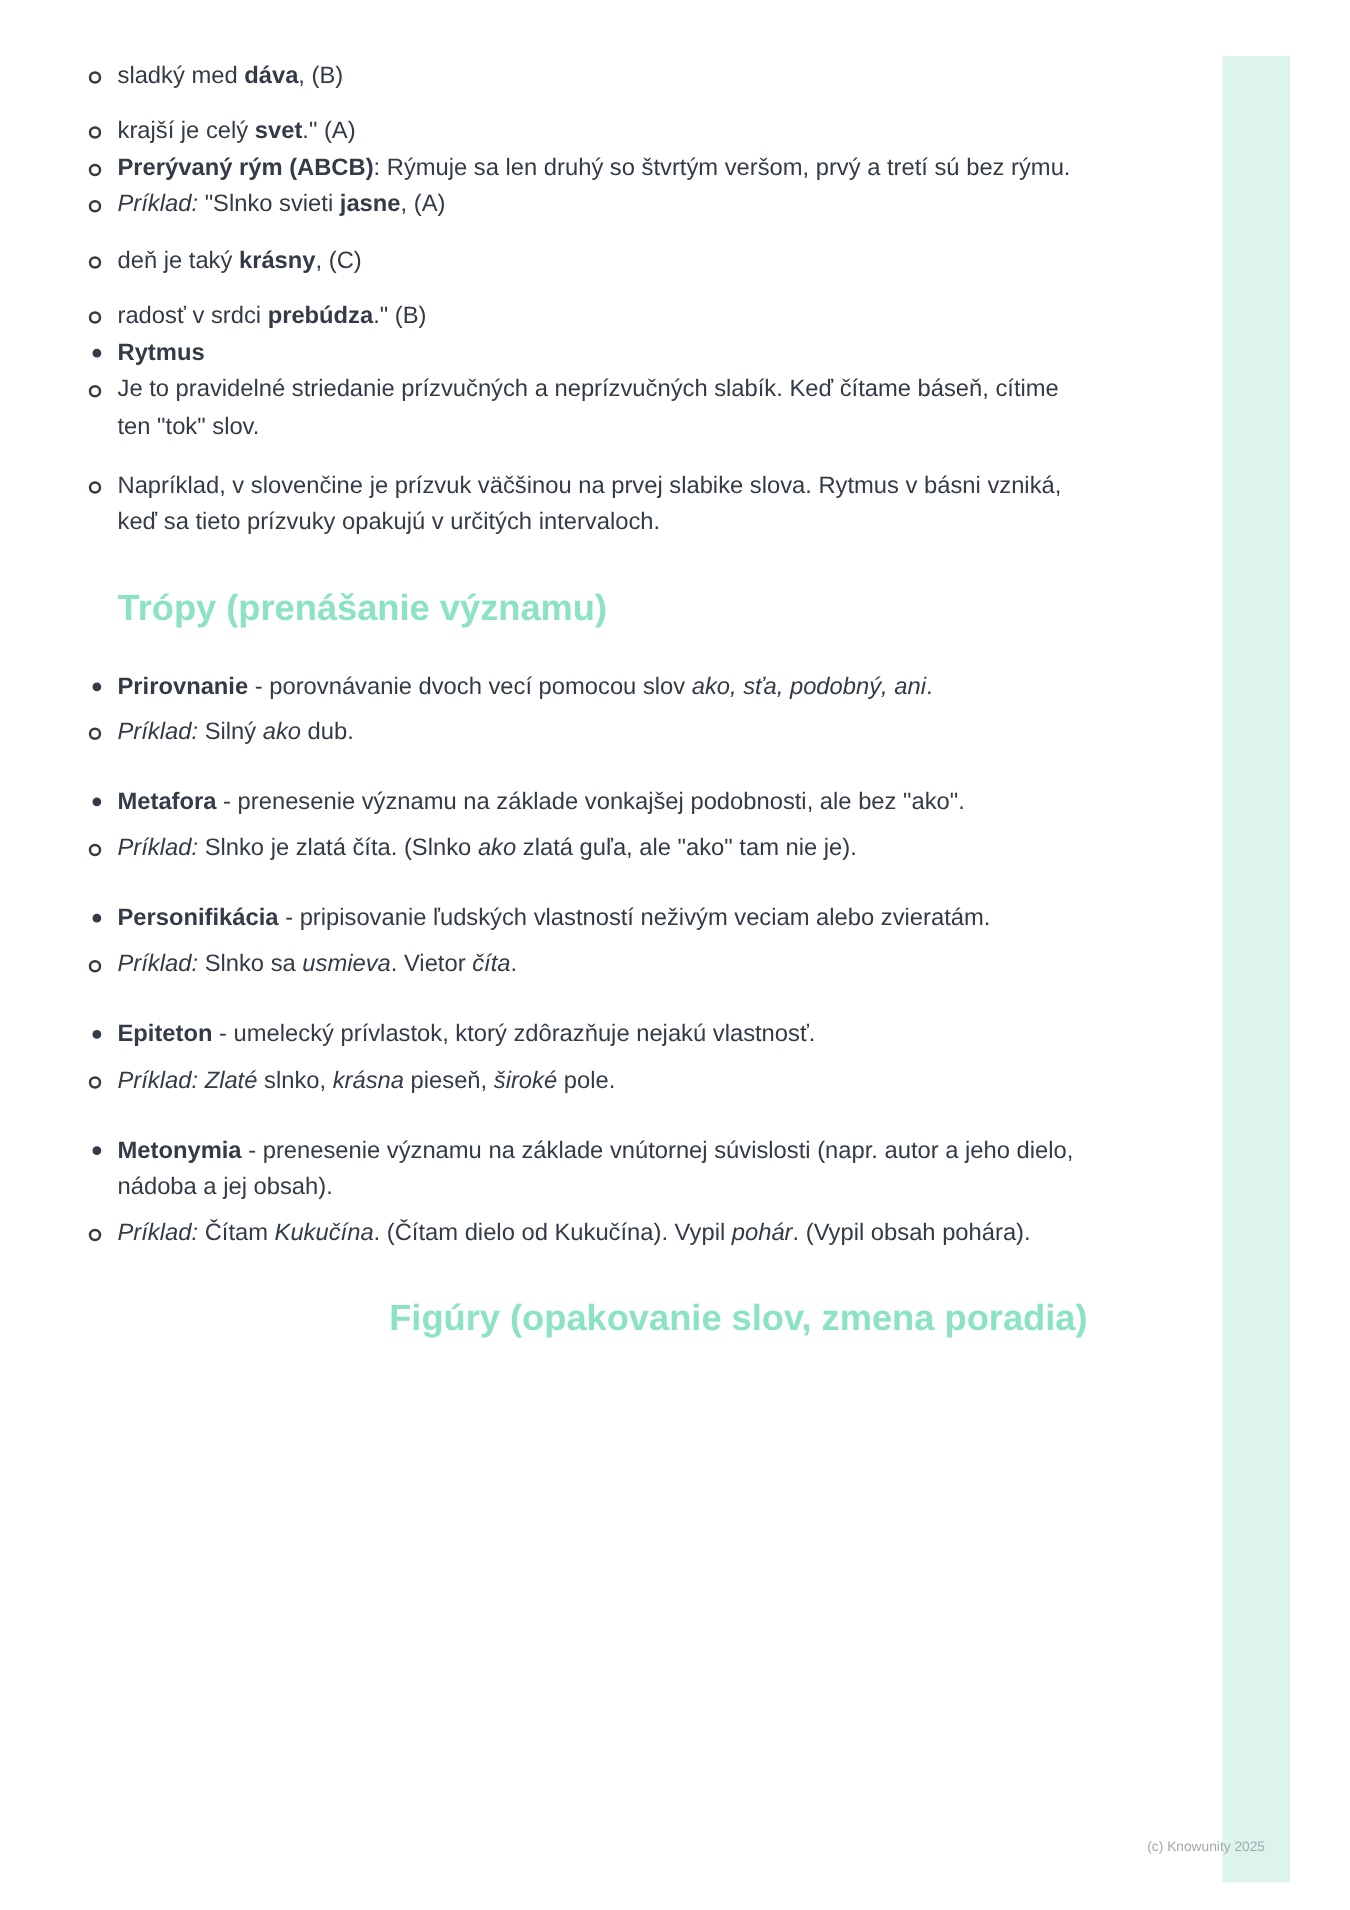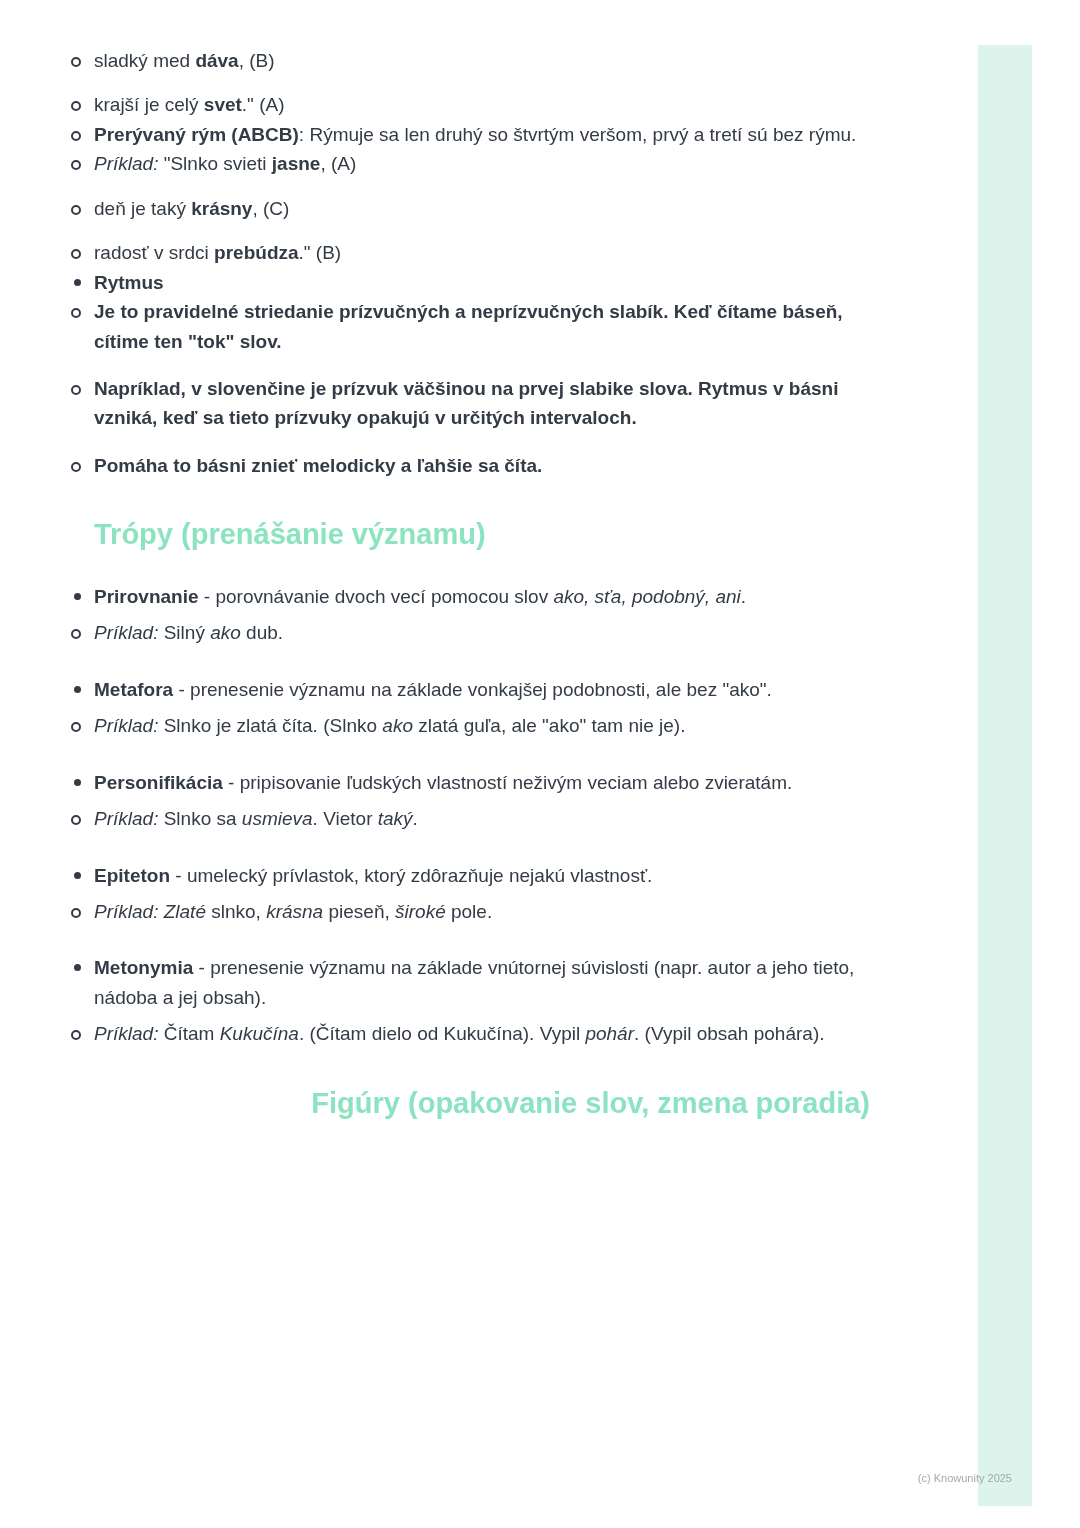--- a/index.html
+++ b/index.html
@@ -41,21 +41,21 @@
     content:"";position:absolute;width:7px;height:7px;border-radius:50%;
     top:11px;
   }
   li.disc::before{background:var(--text);left:-20px;}
   li.circ::before{border:2px solid var(--text);background:transparent;left:-23px;width:6px;height:6px;}
   .b{font-weight:700;}
   .i{font-style:italic;}
   .mt-block{margin-top:26px;}
   .examples{margin-top:16px;}
   .rytmus-title{margin-top:14px;}
-  .rytmus-points{margin-top:24px;font-weight:bold;}
+  .rytmus-points{margin-top:24px;}
   .rytmus-points li.li{margin-bottom:18px;}
   h2.heading{
     color:var(--accent);
     font-size:29px;
     font-weight:700;
     margin:36px 0 28px 0;
     line-height:1.3;
   }
   .trope-group{margin:0 0 27px 0;}
   .trope-group ul.def-list li.li{margin-bottom:7px;}
@@ -90,21 +90,20 @@
       <li class="li ind4 circ"><span><span>deň je taký </span><span class="b">krásny</span><span>, (C)</span></span></li>
       <li class="li ind4 circ"><span><span>radosť v srdci </span><span class="b">prebúdza</span><span>." (B)</span></span></li>
     </ul>
 
     <ul class="list rytmus-title">
       <li class="li ind1 disc"><span><span class="b">Rytmus</span></span></li>
     </ul>
     <ul class="list rytmus-points">
       <li class="li ind2 circ"><span><span>Je to pravidelné striedanie prízvučných a neprízvučných slabík. Keď čítame báseň, cítime ten "tok" slov.</span></span></li>
       <li class="li ind2 circ"><span><span>Napríklad, v slovenčine je prízvuk väčšinou na prvej slabike slova. Rytmus v básni vzniká, keď sa tieto prízvuky opakujú v určitých intervaloch.</span></span></li>
-      <li class="li ind2 circ"><span><span>Pomáha to básni znieť melodicky a ľahšie sa číta.</span></span></li>
     </ul>
 
     <h2 class="heading">Trópy (prenášanie významu)</h2>
 
     <div class="trope-group">
       <ul class="list def-list">
         <li class="li ind1 disc"><span><span class="b">Prirovnanie</span><span> - porovnávanie dvoch vecí pomocou slov </span><span class="i">ako, sťa, podobný, ani</span><span>.</span></span></li>
       </ul>
       <ul class="list example-list">
         <li class="li ind2 circ"><span><span class="i">Príklad:</span><span> Silný </span><span class="i">ako</span><span> dub.</span></span></li>
@@ -118,36 +117,36 @@
       <ul class="list example-list">
         <li class="li ind2 circ"><span><span class="i">Príklad:</span><span> Slnko je zlatá číta. (Slnko </span><span class="i">ako</span><span> zlatá guľa, ale "ako" tam nie je).</span></span></li>
       </ul>
     </div>
 
     <div class="trope-group">
       <ul class="list def-list">
         <li class="li ind1 disc"><span><span class="b">Personifikácia</span><span> - pripisovanie ľudských vlastností neživým veciam alebo zvieratám.</span></span></li>
       </ul>
       <ul class="list example-list">
-        <li class="li ind2 circ"><span><span class="i">Príklad:</span><span> Slnko sa </span><span class="i">usmieva</span><span>. Vietor </span><span class="i">taký</span><span>.</span></span></li>
+        <li class="li ind2 circ"><span><span class="i">Príklad:</span><span> Slnko sa </span><span class="i">usmieva</span><span>. Vietor </span><span class="i">číta</span><span>.</span></span></li>
       </ul>
     </div>
 
     <div class="trope-group">
       <ul class="list def-list">
         <li class="li ind1 disc"><span><span class="b">Epiteton</span><span> - umelecký prívlastok, ktorý zdôrazňuje nejakú vlastnosť.</span></span></li>
       </ul>
       <ul class="list example-list">
         <li class="li ind2 circ"><span><span class="i">Príklad:</span><span> </span><span class="i">Zlaté</span><span> slnko, </span><span class="i">krásna</span><span> pieseň, </span><span class="i">široké</span><span> pole.</span></span></li>
       </ul>
     </div>
 
     <div class="trope-group">
       <ul class="list def-list">
-        <li class="li ind1 disc"><span><span class="b">Metonymia</span><span> - prenesenie významu na základe vnútornej súvislosti (napr. autor a jeho tieto, nádoba a jej obsah).</span></span></li>
+        <li class="li ind1 disc"><span><span class="b">Metonymia</span><span> - prenesenie významu na základe vnútornej súvislosti (napr. autor a jeho dielo, nádoba a jej obsah).</span></span></li>
       </ul>
       <ul class="list example-list">
         <li class="li ind2 circ"><span><span class="i">Príklad:</span><span> Čítam </span><span class="i">Kukučína</span><span>. (Čítam dielo od Kukučína). Vypil </span><span class="i">pohár</span><span>. (Vypil obsah pohára).</span></span></li>
       </ul>
     </div>
 
     <h2 class="heading h-figury">Figúry (opakovanie slov, zmena poradia)</h2>
 
   </div>
 

